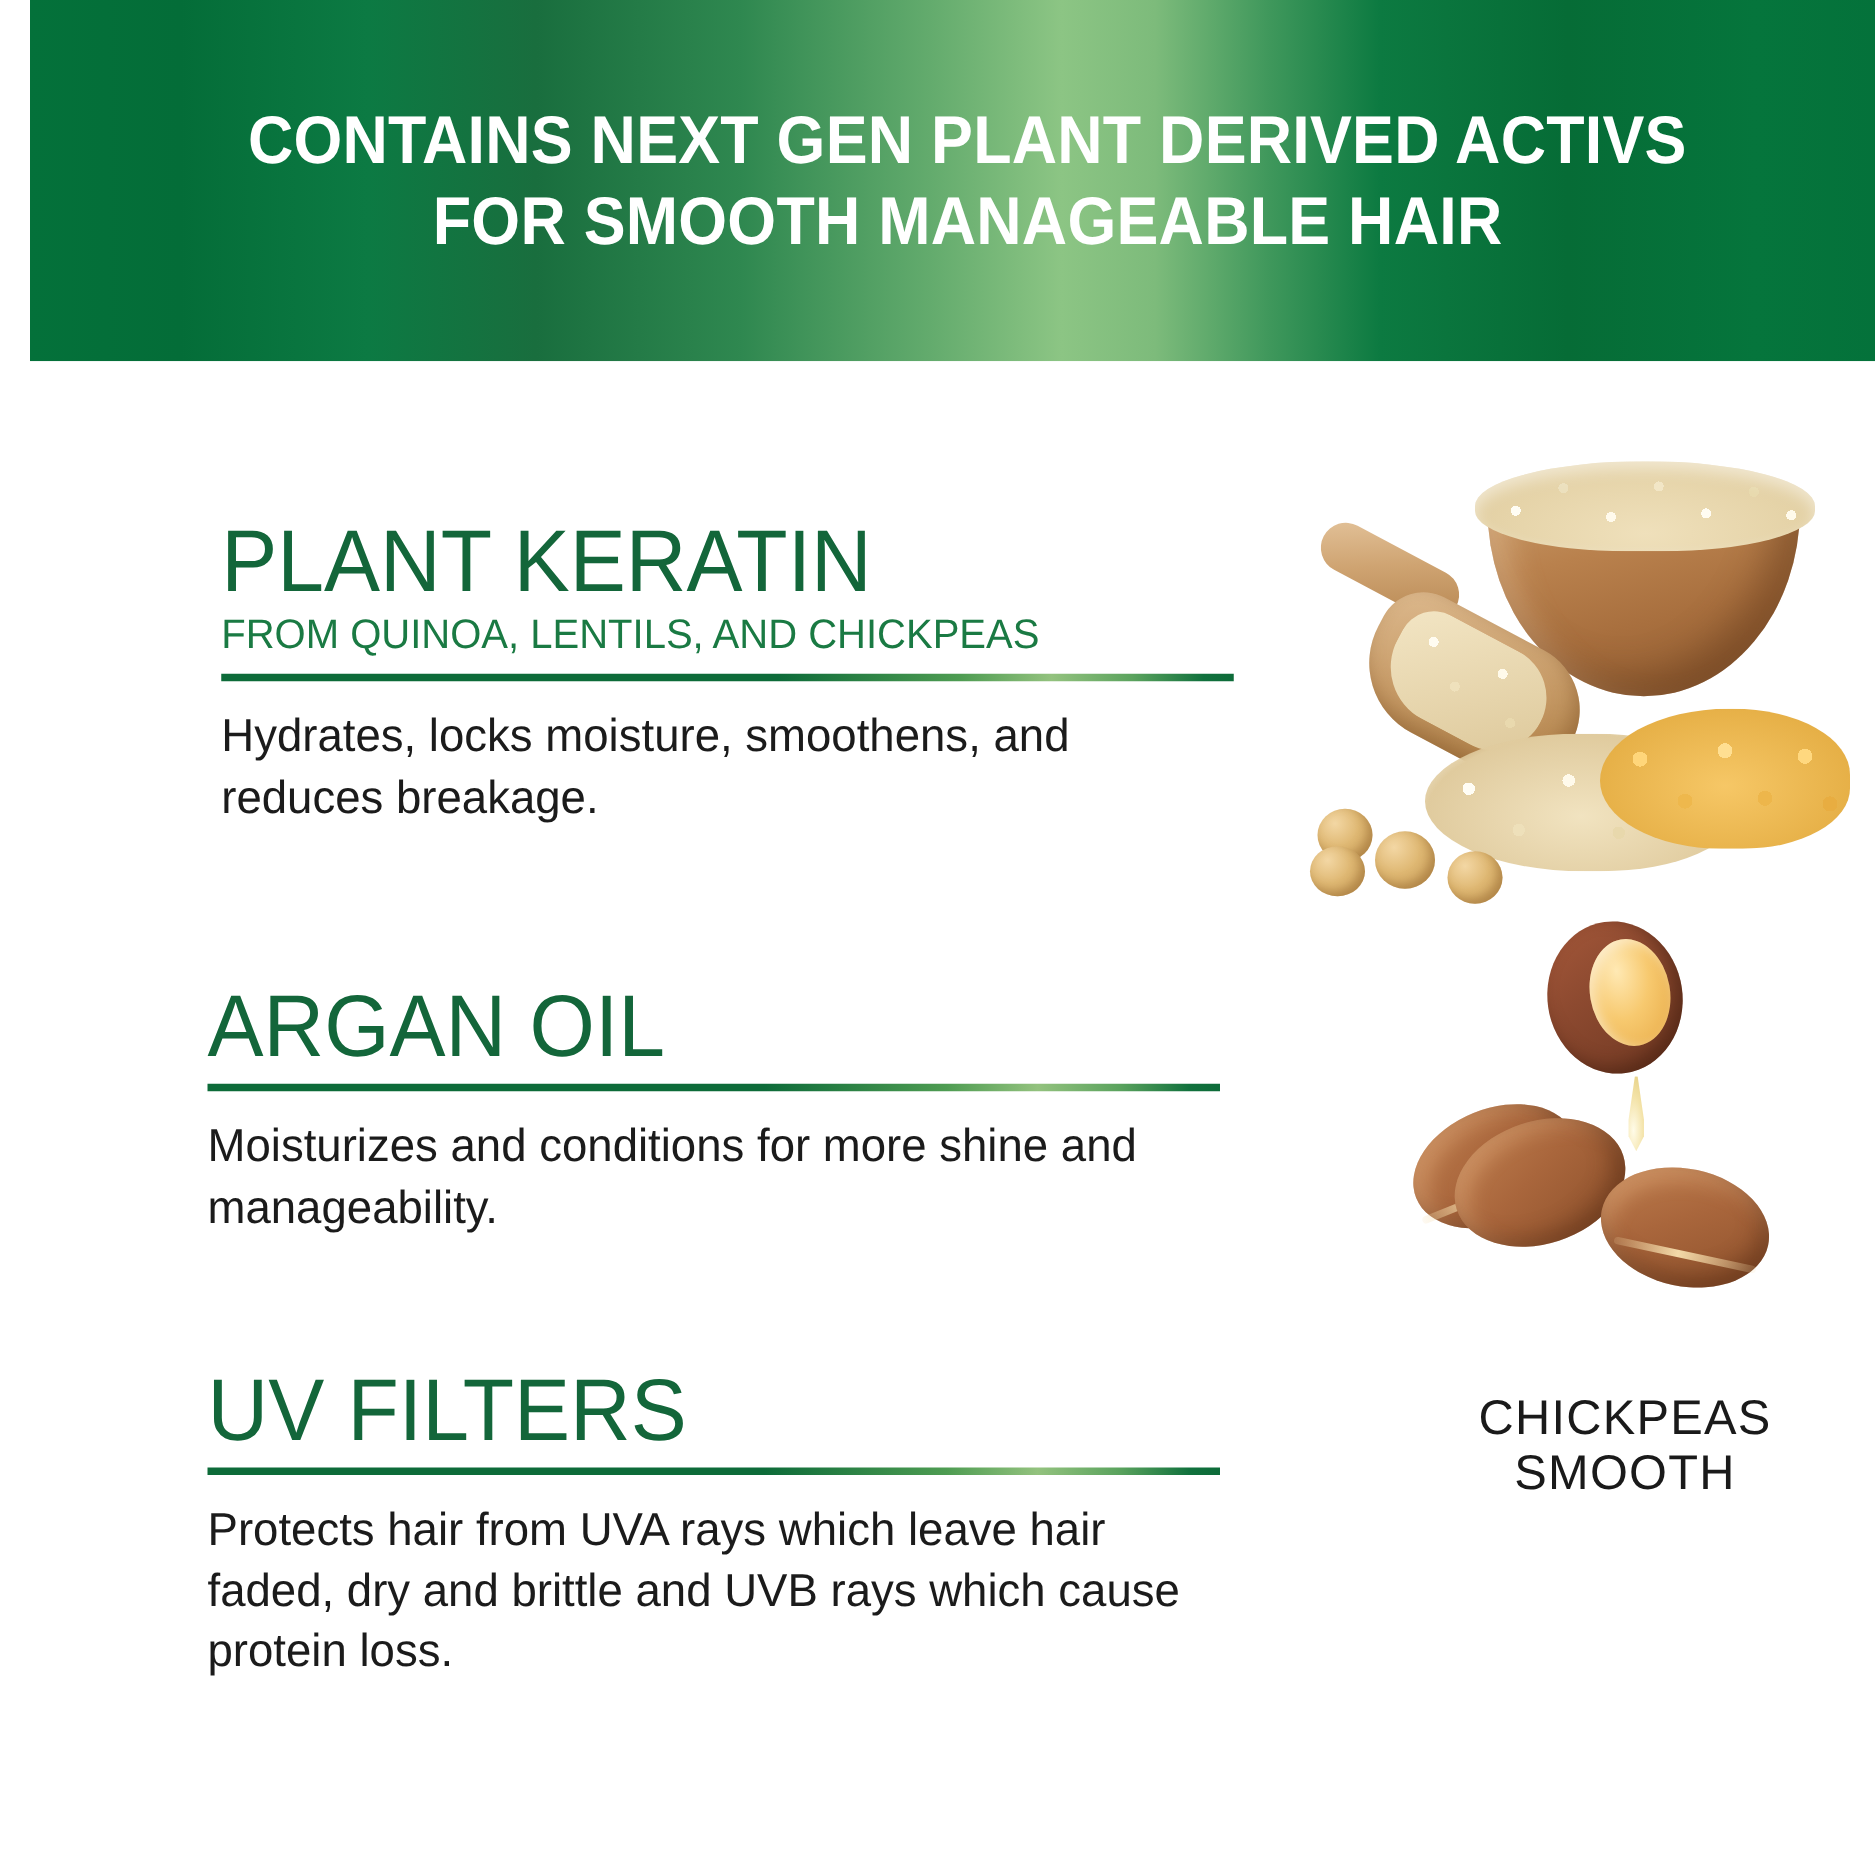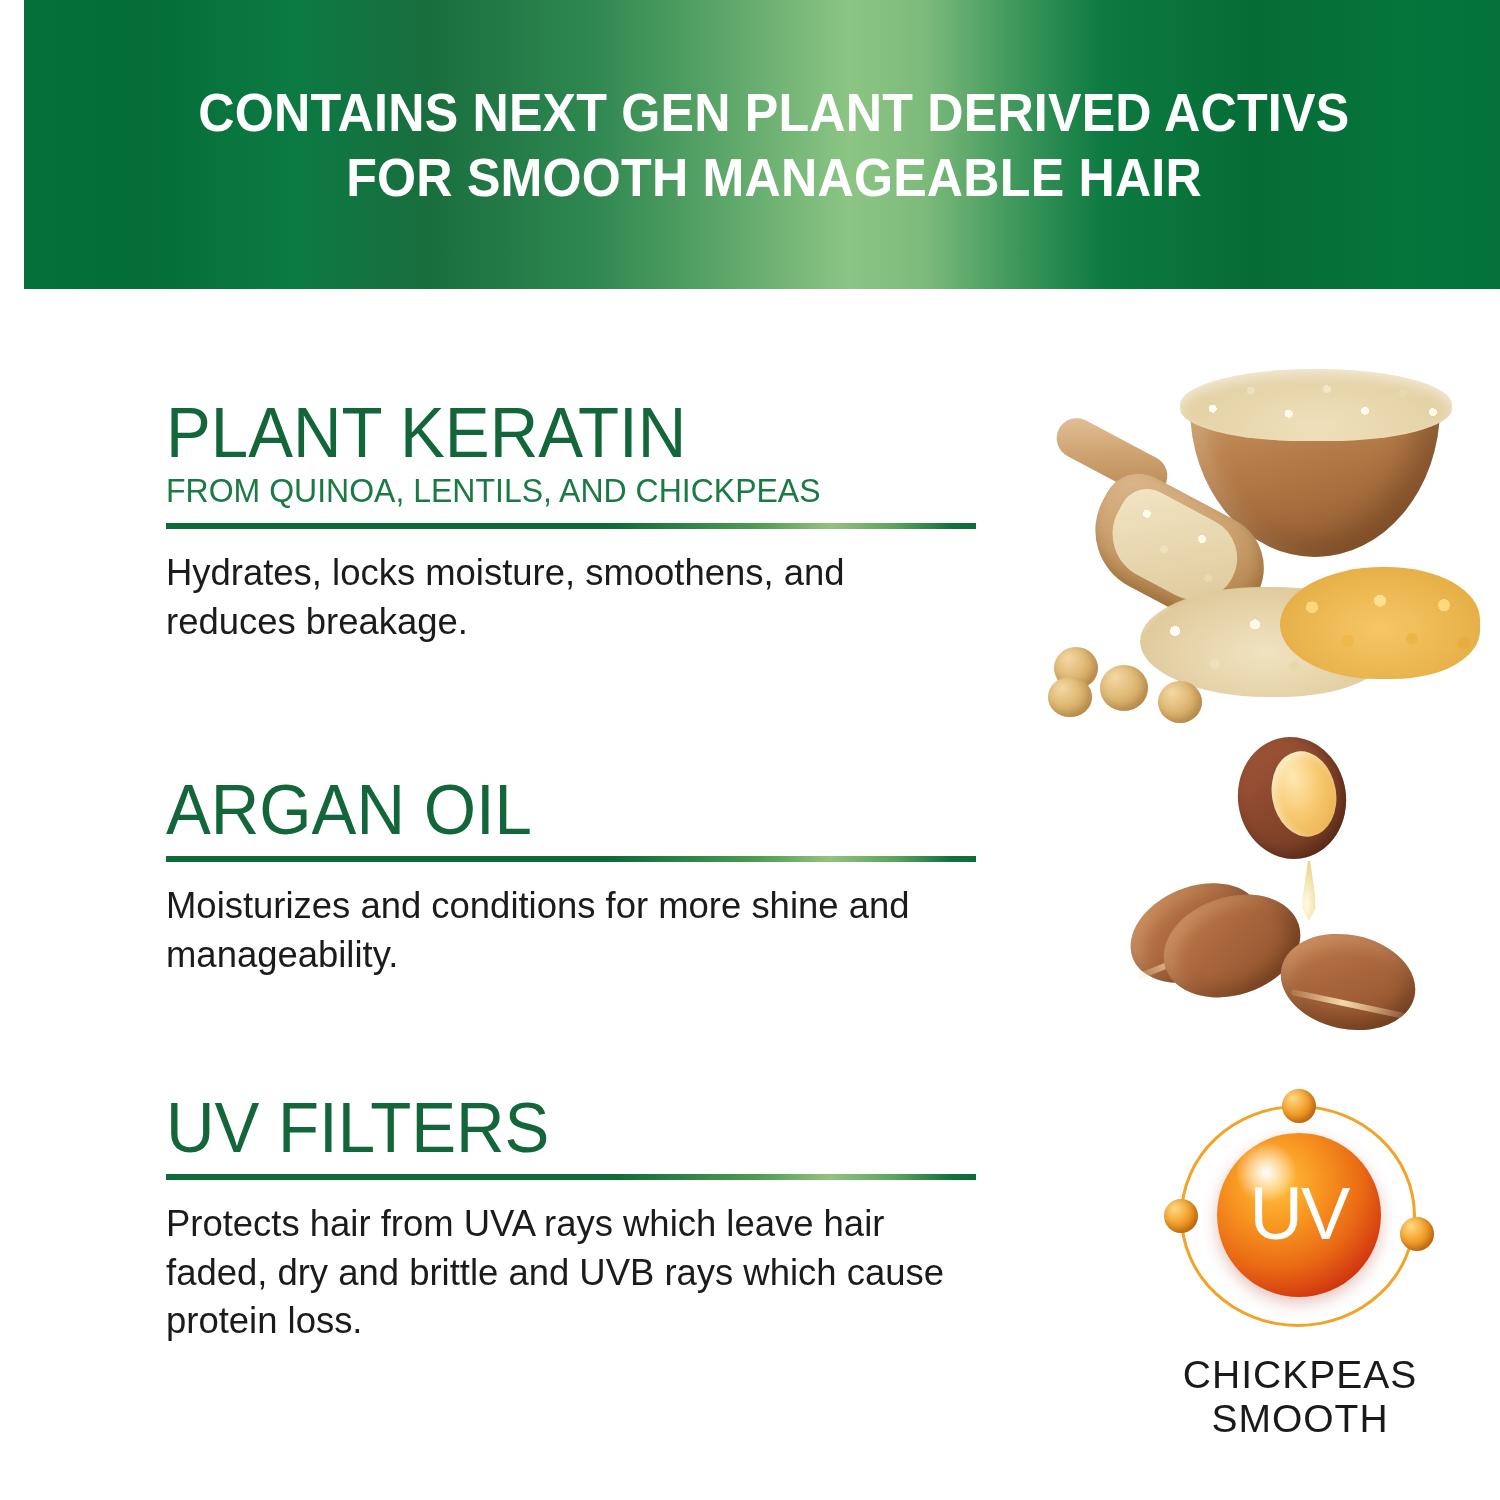--- a/index.html
+++ b/index.html
@@ -70,22 +70,22 @@
     position: absolute;
     left: 166px;
     top: 0;
     width: 830px;
   }
 
   .section {
     position: absolute;
     width: 810px;
   }
-  .section.s1 { top: 112px; }
-  .section.s2 { top: 489px; }
+  .section.s1 { top: 128px; margin-left: 11px; }
+  .section.s2 { top: 500px; }
   .section.s3 { top: 807px; }
 
   .sec-title {
     color: #13663a;
     font-family: "Liberation Sans Narrow", "Liberation Sans", sans-serif;
     font-weight: normal;
     font-size: 70px;
     line-height: 0.94;
     letter-spacing: 0px;
     white-space: nowrap;
@@ -425,28 +425,19 @@
     <div class="a-kernel"></div>
     <div class="a-drop"></div>
     <div class="a-nut n1"></div>
     <div class="a-seam s1"></div>
     <div class="a-nut n2"></div>
     <div class="a-nut n3"></div>
     <div class="a-seam s2"></div>
   </div>
 
   <div class="art uv-art">
-    <div class="uv-orbit-wrap">
-      <div class="uv-ring"></div>
-      <div class="uv-sphere">
-        <span class="uv-text">UV</span>
-      </div>
-      <div class="uv-bead b-top"></div>
-      <div class="uv-bead b-left"></div>
-      <div class="uv-bead b-right"></div>
-    </div>
     <div class="uv-caption">
       <div>CHICKPEAS</div>
       <div>SMOOTH</div>
     </div>
   </div>
 
 </div>
 
 </body></html>

